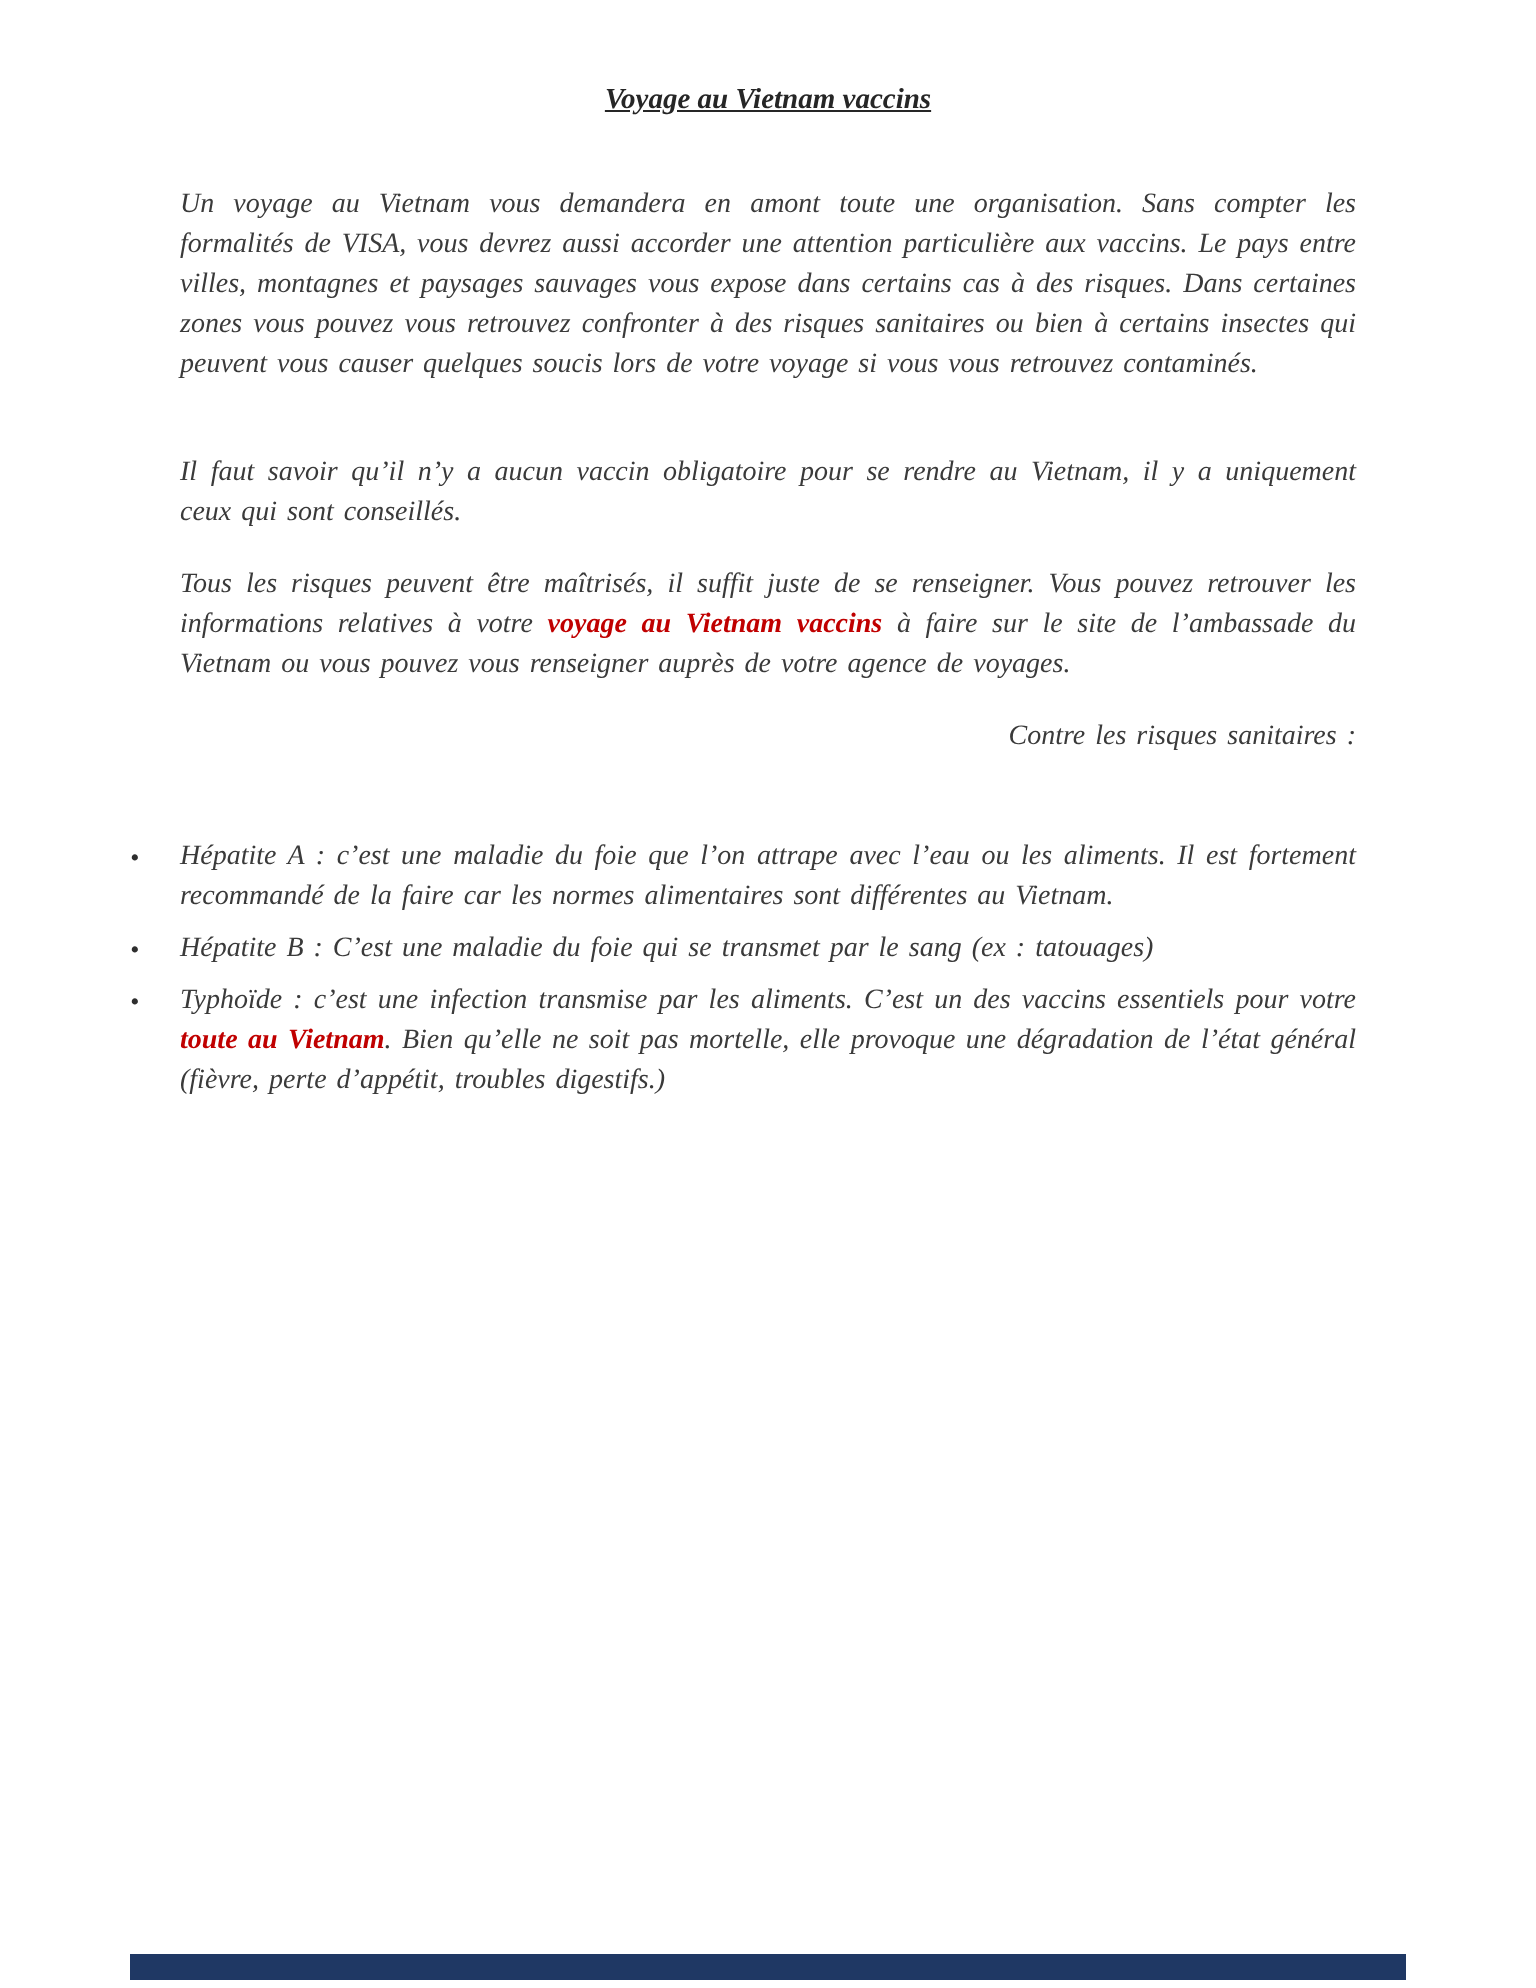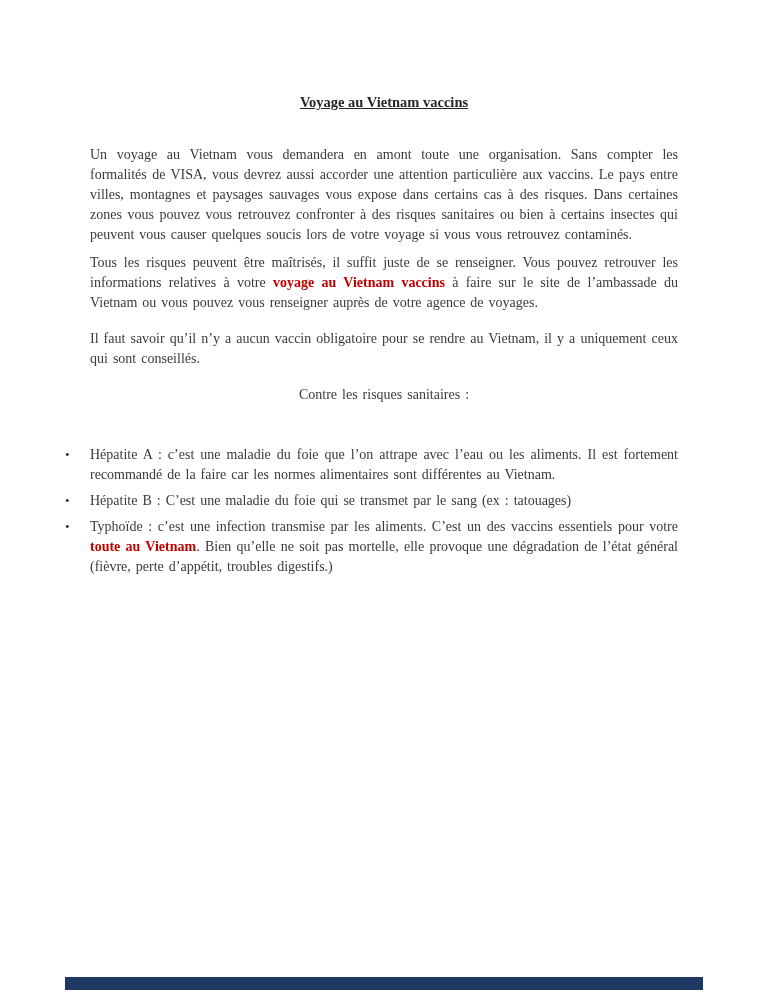--- a/index.html
+++ b/index.html
@@ -12,41 +12,42 @@
   html, body {
     background: #ffffff;
     font-family: "Liberation Serif", "DejaVu Serif", serif;
   }
   .page {
     position: relative;
     width: 768px;
     height: 994px;
     background: var(--bg);
     color: var(--text-color);
-    padding: 92px 90px 0 90px;
+    padding: 40px 90px 0 90px;
     overflow: hidden;
+    font-style: italic;
   }
   .title {
     font-size: 14.5px;
     line-height: 20px;
     font-weight: bold;
     text-decoration: underline;
     text-align: center;
     color: #262626;
     margin-bottom: 33px;
   }
   .para {
     font-size: 14px;
     line-height: 20px;
     text-align: justify;
     word-spacing: 1.5px;
-    margin-bottom: 8px;
+    margin-bottom: 34px;
   }
   .para.p-mid { margin-bottom: 16px; }
-  .para.p-lead { text-align: center; margin-bottom: 0; }
+  .para.p-lead { text-align: right; margin-bottom: 0; }
   .bullets {
     list-style: none;
     margin-top: 40px;
   }
   .bullet {
     position: relative;
     font-size: 14px;
     line-height: 20px;
     text-align: justify;
     word-spacing: 1.5px;
@@ -76,23 +77,23 @@
 </style>
 </head>
 <body>
 
 <div class="page">
 
   <h1 class="title">Voyage au Vietnam vaccins</h1>
 
   <p class="para"><span class="seg-normal">Un voyage au Vietnam vous demandera en amont toute une organisation. Sans compter les formalités de VISA, vous devrez aussi accorder une attention particulière aux vaccins. Le pays entre villes, montagnes et paysages sauvages vous expose dans certains cas à des risques. Dans certaines zones vous pouvez vous retrouvez confronter à des risques sanitaires ou bien à certains insectes qui peuvent vous causer quelques soucis lors de votre voyage si vous vous retrouvez contaminés.</span></p>
 
+  <p class="para p-mid"><span class="seg-normal">Il faut savoir qu’il n’y a aucun vaccin obligatoire pour se rendre au Vietnam, il y a uniquement ceux qui sont conseillés.</span></p>
+
   <p class="para p-mid"><span class="seg-normal">Tous les risques peuvent être maîtrisés, il suffit juste de se renseigner. Vous pouvez retrouver les informations relatives à votre </span><span class="seg-bold-red">voyage au Vietnam vaccins</span><span class="seg-normal"> à faire sur le site de l’ambassade du Vietnam ou vous pouvez vous renseigner auprès de votre agence de voyages.</span></p>
-
-  <p class="para p-mid"><span class="seg-normal">Il faut savoir qu’il n’y a aucun vaccin obligatoire pour se rendre au Vietnam, il y a uniquement ceux qui sont conseillés.</span></p>
 
   <p class="para p-lead"><span class="seg-normal">Contre les risques sanitaires  :</span></p>
 
   <ul class="bullets">
     <li class="bullet"><span class="seg-normal">Hépatite A : c’est une maladie du foie que l’on attrape avec l’eau ou les aliments. Il est fortement recommandé de la faire car les normes alimentaires sont différentes au Vietnam.</span></li>
     <li class="bullet"><span class="seg-normal">Hépatite B : C’est une maladie du foie qui se transmet par le sang (ex : tatouages)</span></li>
     <li class="bullet"><span class="seg-normal">Typhoïde : c’est une infection transmise par les aliments. C’est un des vaccins essentiels pour votre </span><span class="seg-bold-red">toute au Vietnam</span><span class="seg-normal">. Bien qu’elle ne soit pas mortelle, elle provoque une dégradation de l’état général (fièvre, perte d’appétit, troubles digestifs.)</span></li>
   </ul>
 
   <div class="bottom-bar"></div>

